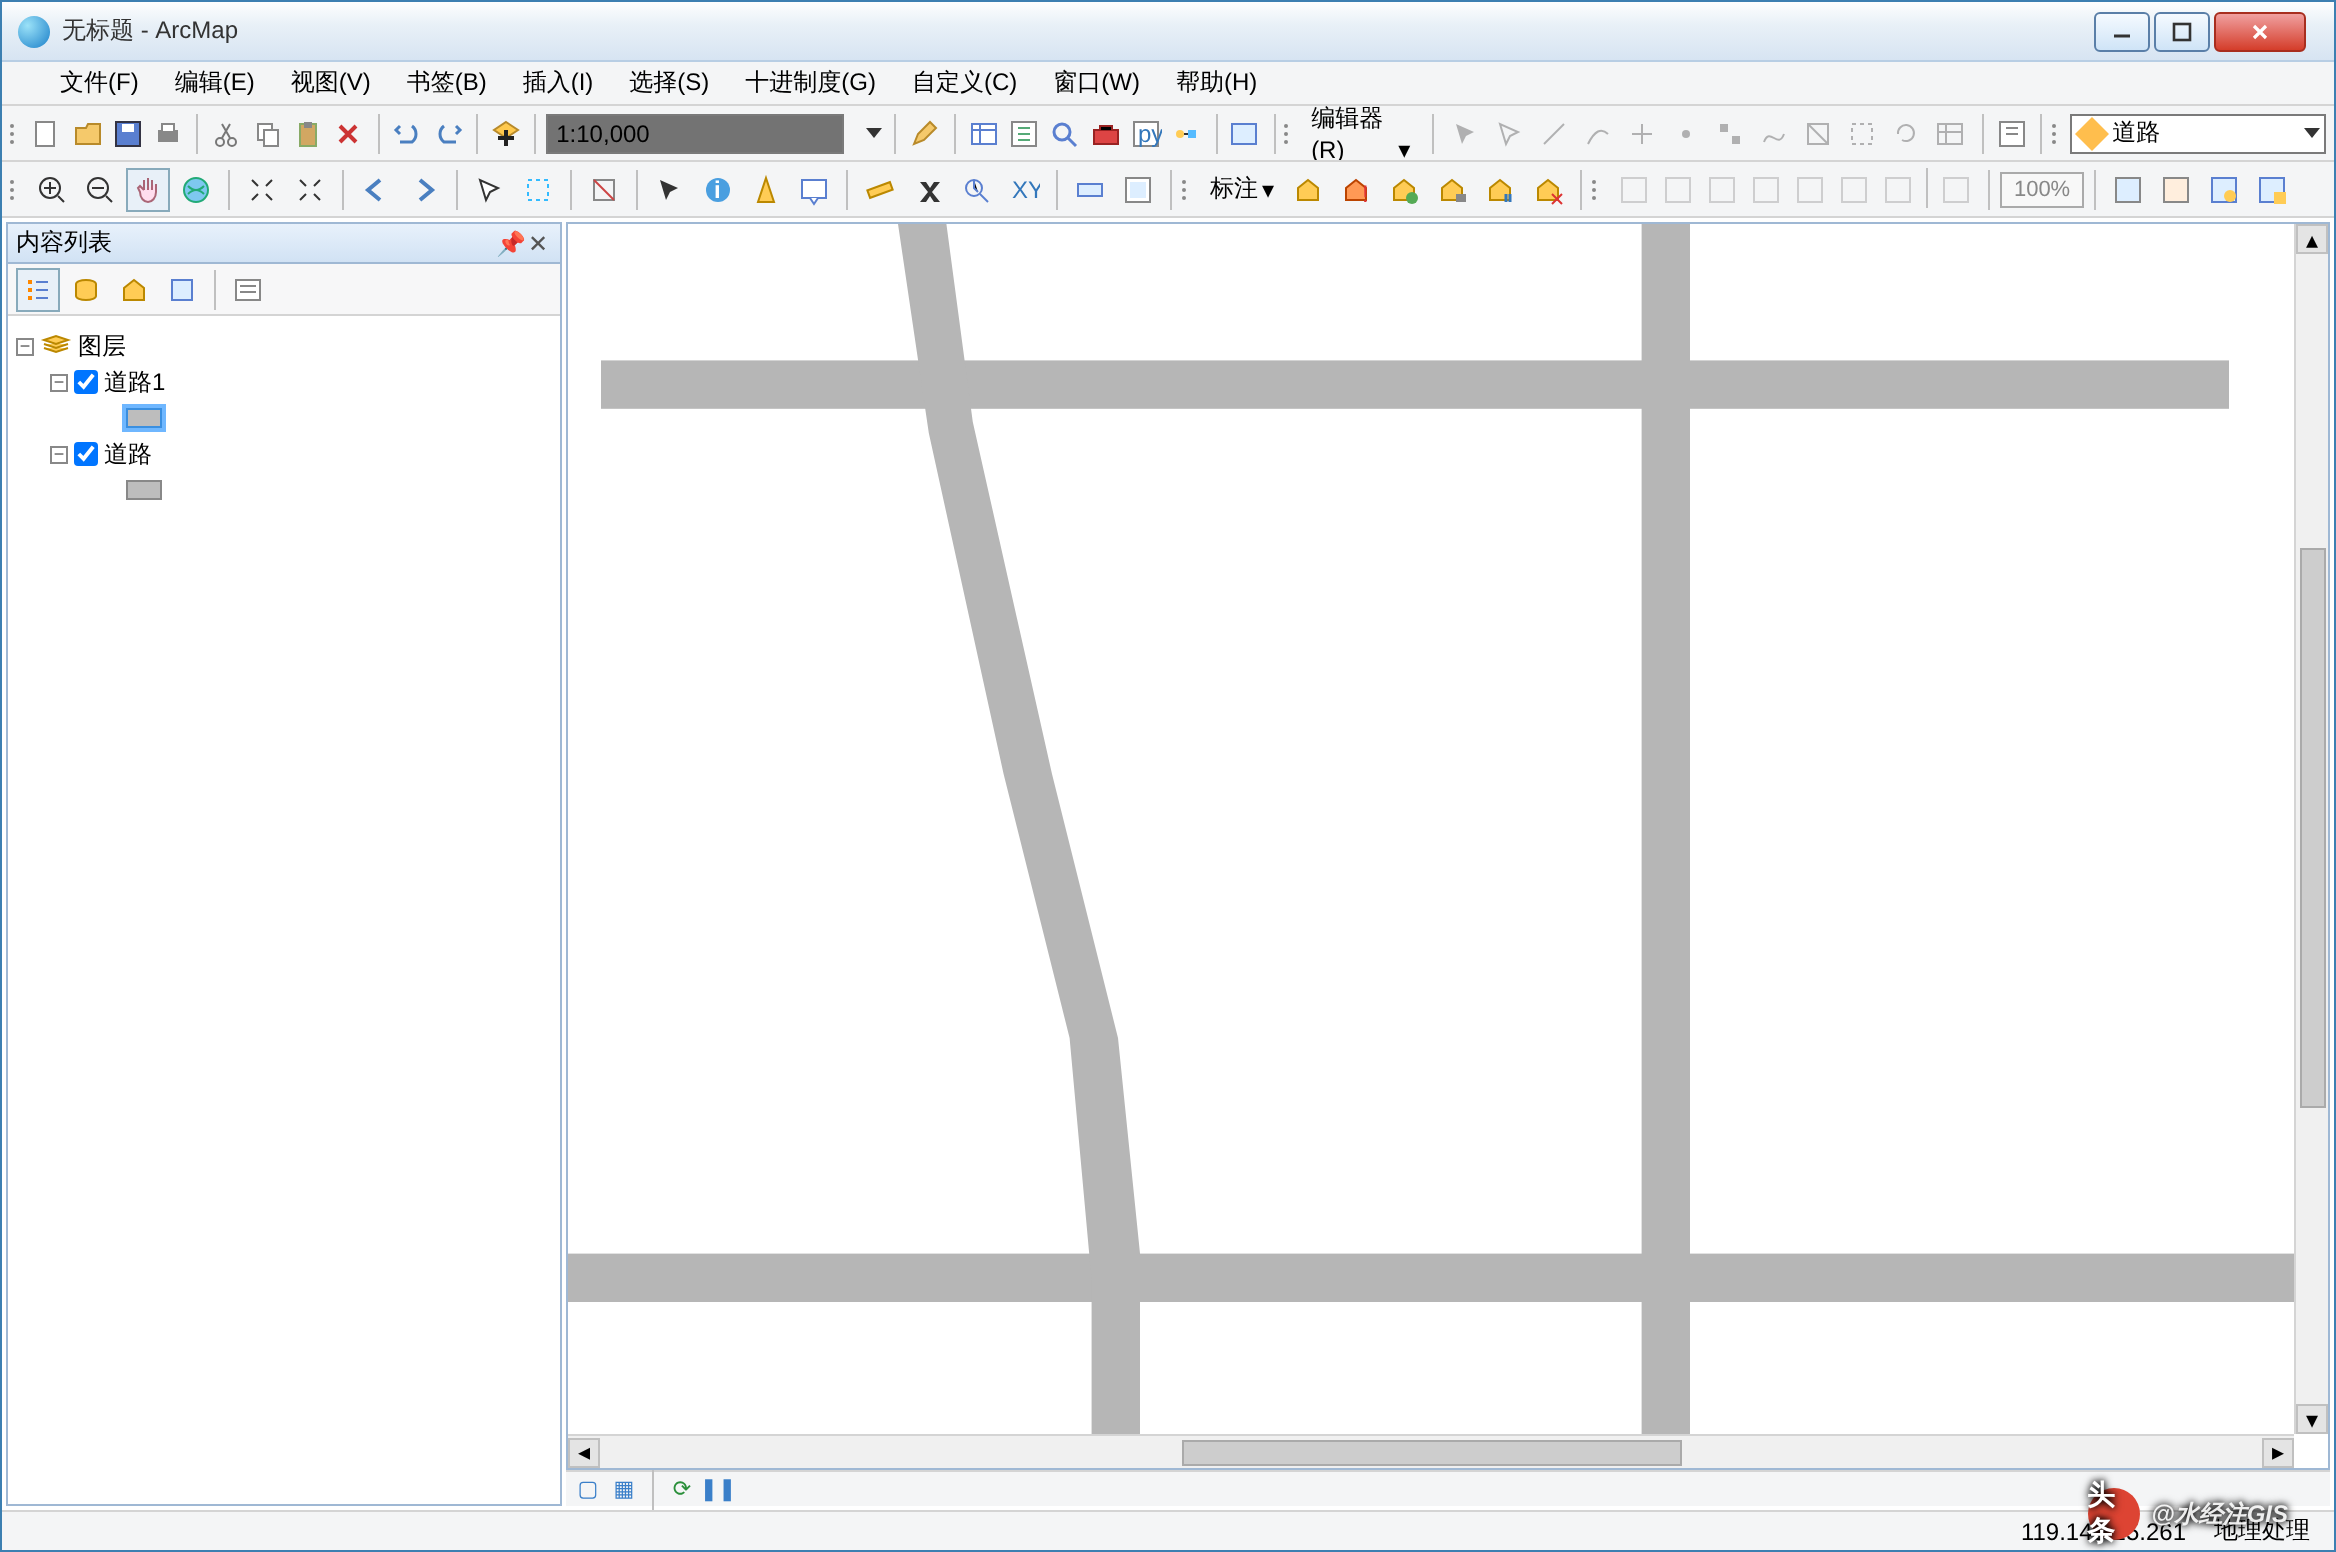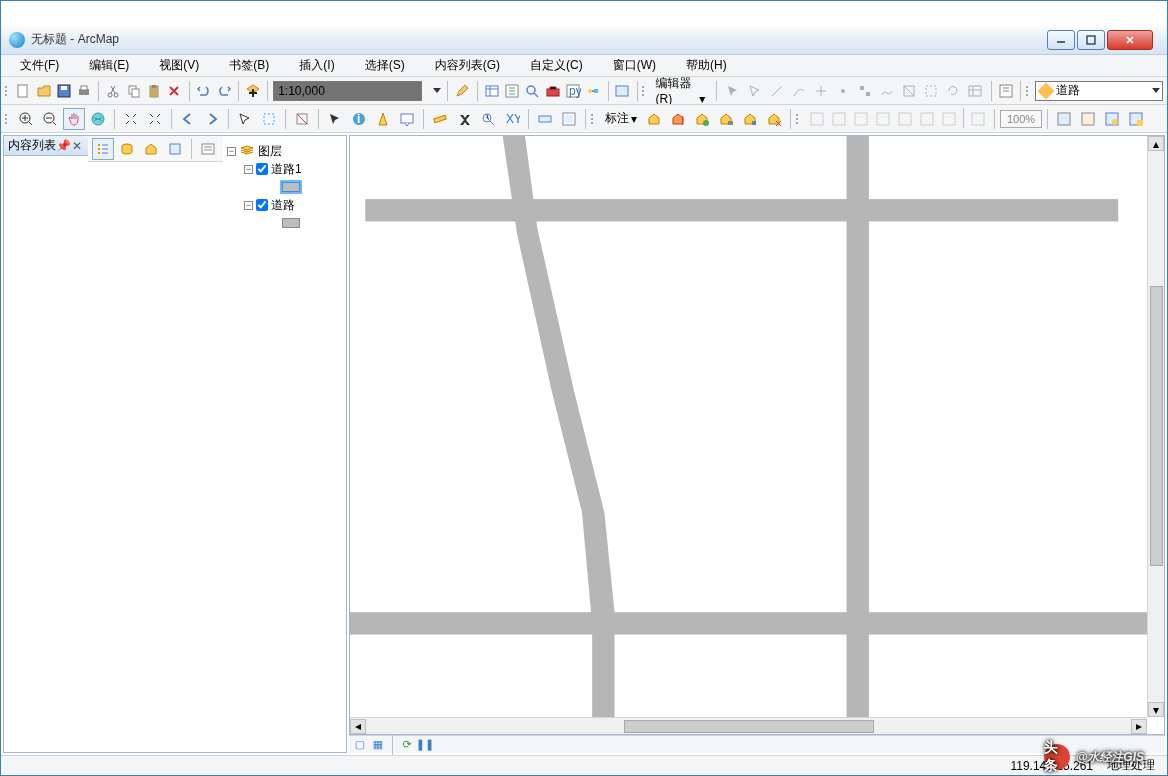--- a/index.html
+++ b/index.html
@@ -1,40 +1,40 @@
 <!DOCTYPE html>
 <html><head>
 <meta charset="utf-8">
 <style>
 * { box-sizing: border-box; margin: 0; padding: 0; font-family: "Microsoft YaHei", Tahoma, sans-serif; font-size: 12px; }
 body { background: #fff; overflow: hidden; }
 .window { width: 1168px; height: 776px; border: 1px solid #3c7fb1; display: flex; flex-direction: column; background: #fff; }
-.titlebar { height: 30px; background: linear-gradient(#fdfefe, #e8f0f7 40%, #d7e4f2); display: flex; align-items: center; padding: 0 14px 0 8px; border-bottom: 1px solid #b8cee4; margin-top: 24px; }
+.titlebar { height: 30px; background: linear-gradient(#fdfefe, #e8f0f7 40%, #d7e4f2); display: flex; align-items: center; padding: 0 14px 0 8px; border-bottom: 1px solid #b8cee4; }
 .title-icon { width: 16px; height: 16px; background: radial-gradient(circle at 30% 30%, #9be2f8, #1a7fc9); border-radius: 50%; margin-right: 6px; }
 .title-text { flex: 1; color: #333; }
 .win-btns { display:flex; gap:2px;}
 .win-btn { width:28px; height:20px; border:1px solid #5a7fa8; border-radius:3px; display:flex; align-items:center; justify-content:center; background:linear-gradient(#f5faff,#cfe4f7);}
 .win-btn.close{width:46px; background:linear-gradient(#f0a0a0,#d43d2a); border-color:#a82e1f;}
 .win-btn svg{width:10px;height:10px;}
-.menubar { height:22px; background:#f4f5f6; border-bottom:1px solid #d4d4d4; display:flex; align-items:center; padding:0 12px; gap:16px;}
+.menubar { height:22px; background:#f4f5f6; border-bottom:1px solid #d4d4d4; display:flex; align-items:center; padding:0 22px; gap:4px;}
 .menu-item { padding:2px 7px; cursor:default;}
 .toolstrip{height:28px; background:#f4f5f6; border-bottom:1px solid #d4d4d4; display:flex; align-items:center; padding:0 4px; gap:2px; overflow:hidden;}
 .tbtn{width:22px; height:22px; display:flex; align-items:center; justify-content:center; border:1px solid transparent;}
 .sep{width:1px; height:20px; background:#c0c0c0; margin:0 3px;}
 .grip{width:5px; height:20px; display:flex; flex-direction:column; justify-content:center; gap:2px; margin-right:3px;}
 .grip div{width:2px; height:2px; background:#888; border-radius:50%;}
 .scale-combo{width:149px; height:20px; border:1px solid #7a7a7a; font-size:12px; padding:0 4px; background:#737373;}
 .editor-drop{padding:2px 6px 2px 4px; display:flex; align-items:flex-end; gap:2px;}
 .layer-combo{width:155px; height:20px; border:1px solid #7a7a7a; padding:0 2px; background:#fff; display:flex; align-items:center;}
 .layer-combo .diamond{width:12px; height:12px; background:#ffbe4d; transform:rotate(45deg); margin:0 4px 0 2px;}
 .darrow{margin-left:auto; width:0;height:0;border-left:4px solid transparent;border-right:4px solid transparent;border-top:5px solid #333;}
 .label-drop{display:flex;align-items:center;gap:2px;padding:0 4px;}
 .pctbox{width:42px;height:18px;border:1px solid #aaa;text-align:center;font-size:11px;color:#888;background:#f8f8f8;}
 .body{flex:1; display:flex; overflow:hidden;}
-.toc{width:344px; border:1px solid #9fb8d4; display:flex; flex-direction:row; margin:2px;}
+.toc{width:278px; border:1px solid #9fb8d4; display:flex; flex-direction:column; margin:2px;}
 .toc-header{height:20px; background:linear-gradient(#e8f1fb,#d1e2f4); border-bottom:1px solid #9fb8d4; display:flex; align-items:center; padding:0 4px;}
 .toc-title{flex:1;}
 .pin,.x{width:14px; text-align:center; color:#555; cursor:default;}
 .toc-tools{height:26px; border-bottom:1px solid #d4d4d4; display:flex; align-items:center; padding:0 4px; gap:2px; background:#f7f7f8;}
 .toc-tree{flex:1; padding:6px 4px; overflow:auto;}
 .tree-row{display:flex; align-items:center; height:18px; gap:3px;}
 .tog{width:9px;height:9px;border:1px solid #888;display:flex;align-items:center;justify-content:center;font-size:9px;line-height:1;color:#555;background:#fff;}
 .indent{display:inline-block;}
 .lyr-ico{width:16px;height:14px;}
 .swatch{width:18px;height:10px;border:1px solid #888;background:#bdbdbd;}
@@ -83,21 +83,21 @@
     </div>
   </div>
 
   <div class="menubar">
     <span class="menu-item">文件(F)</span>
     <span class="menu-item">编辑(E)</span>
     <span class="menu-item">视图(V)</span>
     <span class="menu-item">书签(B)</span>
     <span class="menu-item">插入(I)</span>
     <span class="menu-item">选择(S)</span>
-    <span class="menu-item">内容列表(G)</span>
+    <span class="menu-item">十进制度(G)</span>
     <span class="menu-item">自定义(C)</span>
     <span class="menu-item">窗口(W)</span>
     <span class="menu-item">帮助(H)</span>
   </div>
 
   <div class="toolstrip">
     <div class="grip">
         <div></div>
         <div></div>
         <div></div>

